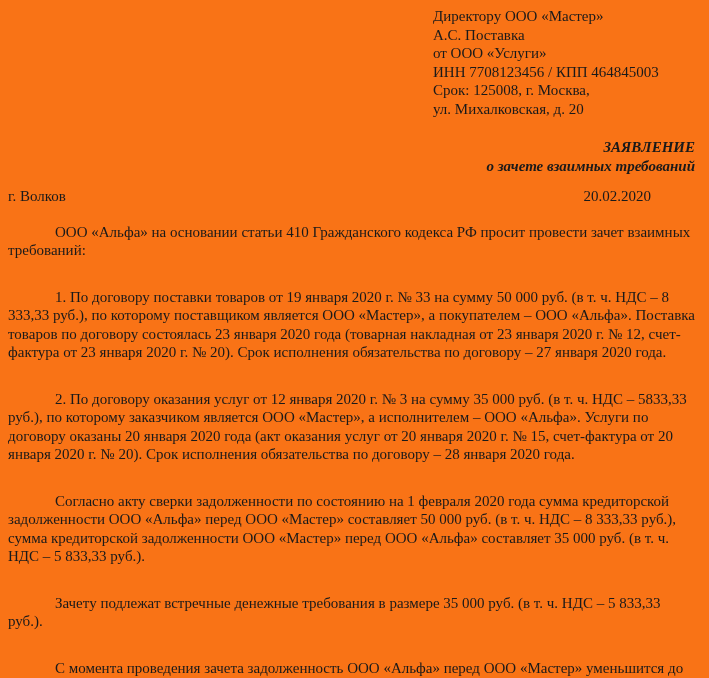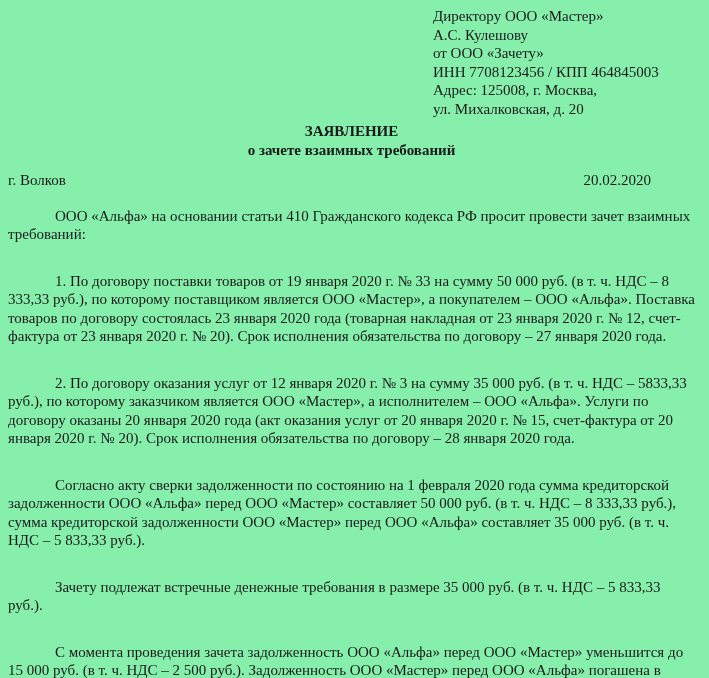--- a/index.html
+++ b/index.html
@@ -6,39 +6,40 @@
   html, body {
     margin: 0;
     padding: 0;
     background: #ffffff;
   }
   .page {
     position: relative;
     width: 709px;
     height: 678px;
     box-sizing: border-box;
-    background: #86efac;
+    background: #f97316;
     color: #1a1a1a;
     font-family: "Liberation Serif", "DejaVu Serif", serif;
     font-size: 15px;
     line-height: 18.5px;
     padding: 7px 14px 0 8px;
     overflow: hidden;
   }
   .recipient-block {
     margin-left: 425px;
     width: 270px;
   }
   .recipient-block div {
     white-space: nowrap;
   }
   .title-block {
-    text-align: center;
+    text-align: right;
     font-weight: bold;
-    margin-top: 4px;
+    margin-top: 20px;
+    font-style: italic;
   }
   .place-date-row {
     display: flex;
     justify-content: space-between;
     margin-top: 12px;
   }
   .place-date-row .date {
     margin-right: 44px;
   }
   .body-paragraph {
@@ -68,24 +69,24 @@
     flex: 0 0 auto;
   }
 </style>
 </head>
 <body>
 
 <div class="page">
 
   <div class="recipient-block">
     <div>Директору ООО «Мастер»</div>
-    <div>А.С. Кулешову</div>
-    <div>от ООО «Зачету»</div>
+    <div>А.С. Поставка</div>
+    <div>от ООО «Услуги»</div>
     <div>ИНН 7708123456 / КПП 464845003</div>
-    <div>Адрес: 125008, г. Москва,</div>
+    <div>Срок: 125008, г. Москва,</div>
     <div>ул. Михалковская, д. 20</div>
   </div>
 
   <div class="title-block">
     <div>ЗАЯВЛЕНИЕ</div>
     <div>о зачете взаимных требований</div>
   </div>
 
   <div class="place-date-row">
     <span class="place">г. Волков</span>

